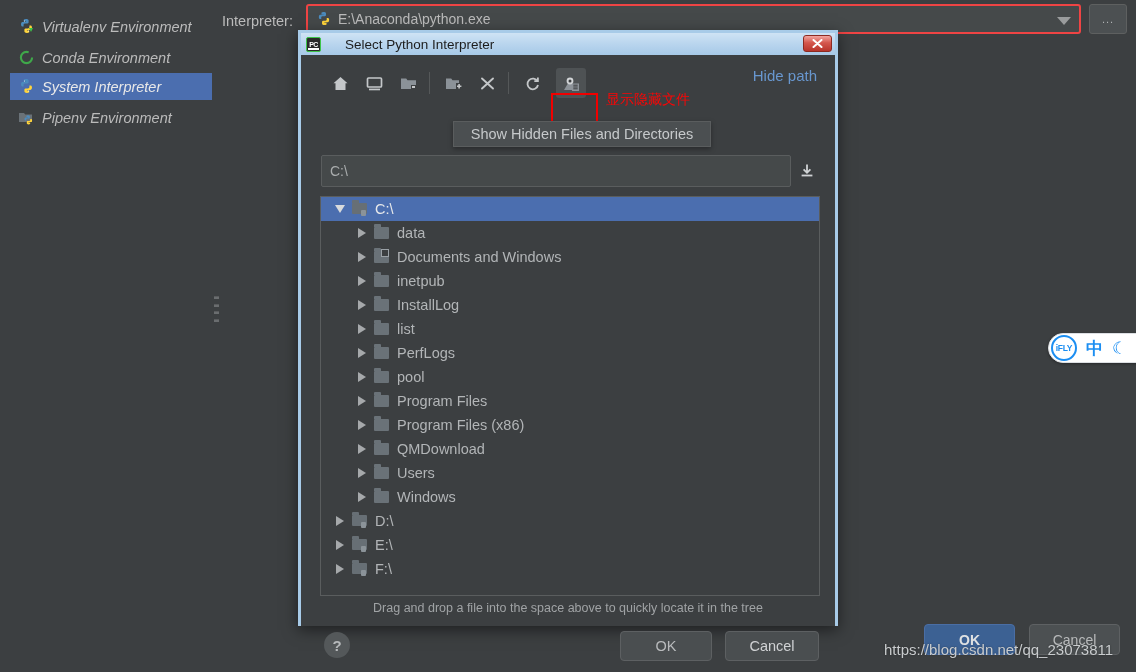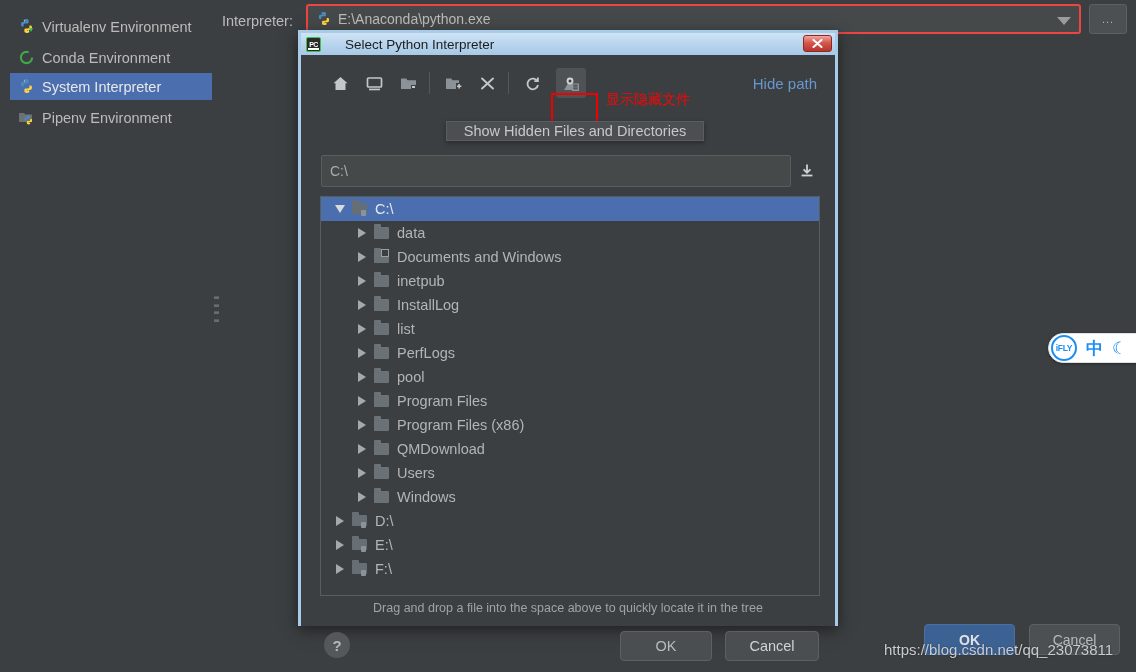--- a/index.html
+++ b/index.html
@@ -20,20 +20,21 @@
   .bg-sidebar {
     position: absolute; left: 0; top: 0; width: 212px; height: 672px;
     background: #3c3f41;
   }
   .side-item {
     position: absolute; left: 10px; width: 202px; height: 27px;
     display: flex; align-items: center; gap: 7px;
     padding-left: 8px;
     color: #bbbbbb; font-size: 14.5px;
     white-space: nowrap;
+    font-style: italic;
   }
   .side-item.selected { background: #4b6eaf; color: #e8e8e8; }
   .side-ico { width: 17px; height: 17px; flex: 0 0 17px; position: relative; }
 
   .splitter {
     position: absolute; left: 213px; top: 296px;
     width: 7px; height: 26px;
     display: flex; flex-direction: column; justify-content: space-between;
     align-items: center;
   }
@@ -151,21 +152,21 @@
   }
   .tb-btn {
     position: absolute; top: 5px; width: 30px; height: 30px;
     display: flex; align-items: center; justify-content: center;
   }
   .tb-btn.active { background: #4e5254; border-radius: 3px; }
   .tb-sep {
     position: absolute; top: 9px; width: 1px; height: 22px; background: #555859;
   }
   .hide-path {
-    position: absolute; right: 18px; top: 12px;
+    position: absolute; right: 18px; top: 4px;
     color: #6897cf; font-size: 15px;
   }
   .red-box {
     position: absolute; left: 250px; top: 30px;
     width: 47px; height: 40px;
     border: 2px solid #f10000;
   }
   .red-note {
     position: absolute; left: 305px; top: 28px;
     color: #fb0505; font-size: 14px; white-space: nowrap;
@@ -179,22 +180,22 @@
     position: absolute; left: 0; top: 0; width: 470px; height: 32px;
     background: #45494a; border: 1px solid #5a5d5e; border-radius: 2px;
     display: flex; align-items: center; padding-left: 8px;
     color: #a9acad; font-size: 14px;
   }
   .dl-icon {
     position: absolute; right: 0; top: 3px; width: 24px; height: 26px;
     display: flex; align-items: center; justify-content: center;
   }
   .tooltip {
-    position: absolute; left: 145px; top: 66px;
-    width: 258px; height: 20px;
+    position: absolute; left: 152px; top: 66px;
+    width: 258px; height: 26px;
     background: #4b4f51; border: 1px solid #5a5d5e;
     display: flex; align-items: center; justify-content: center;
     color: #c6c9cb; font-size: 14.5px;
     box-shadow: 0 2px 5px rgba(0,0,0,.35);
     z-index: 6;
   }
 
   
   .tree {
     position: absolute; left: 19px; top: 141px; width: 500px; height: 400px;

